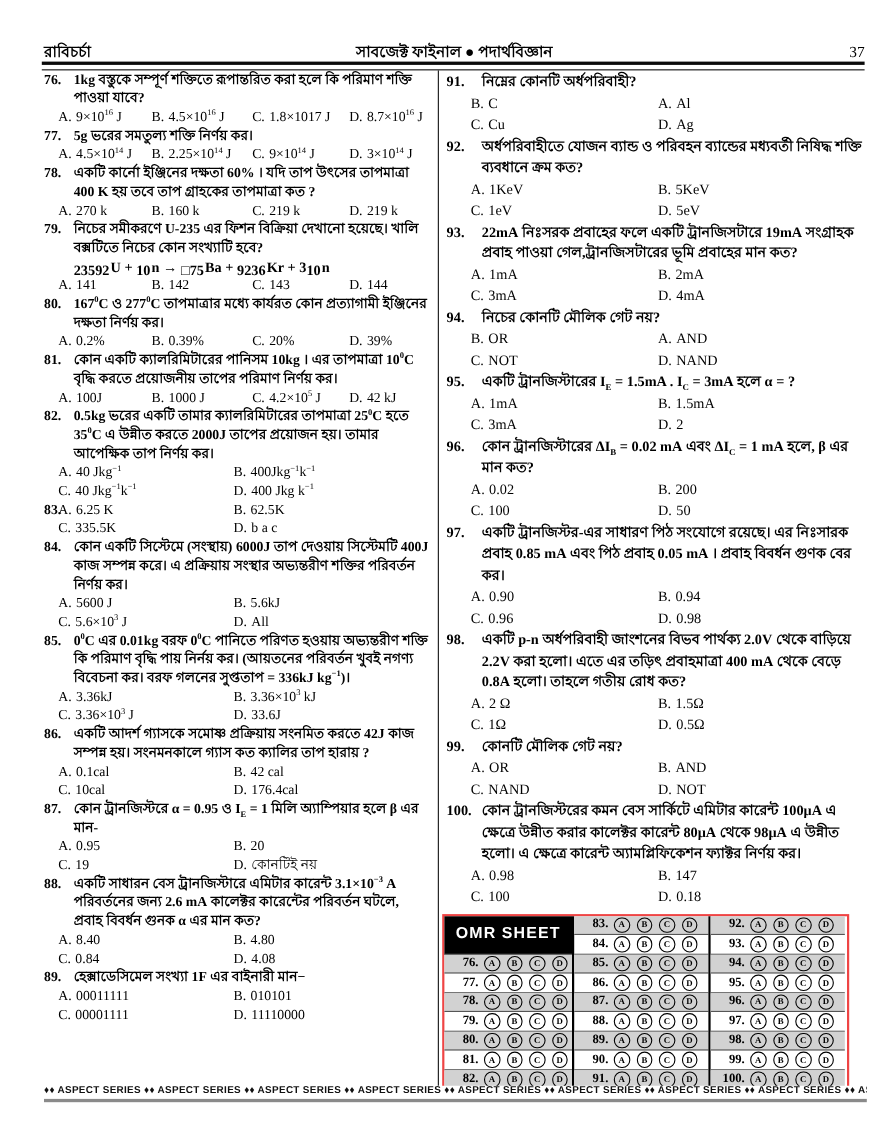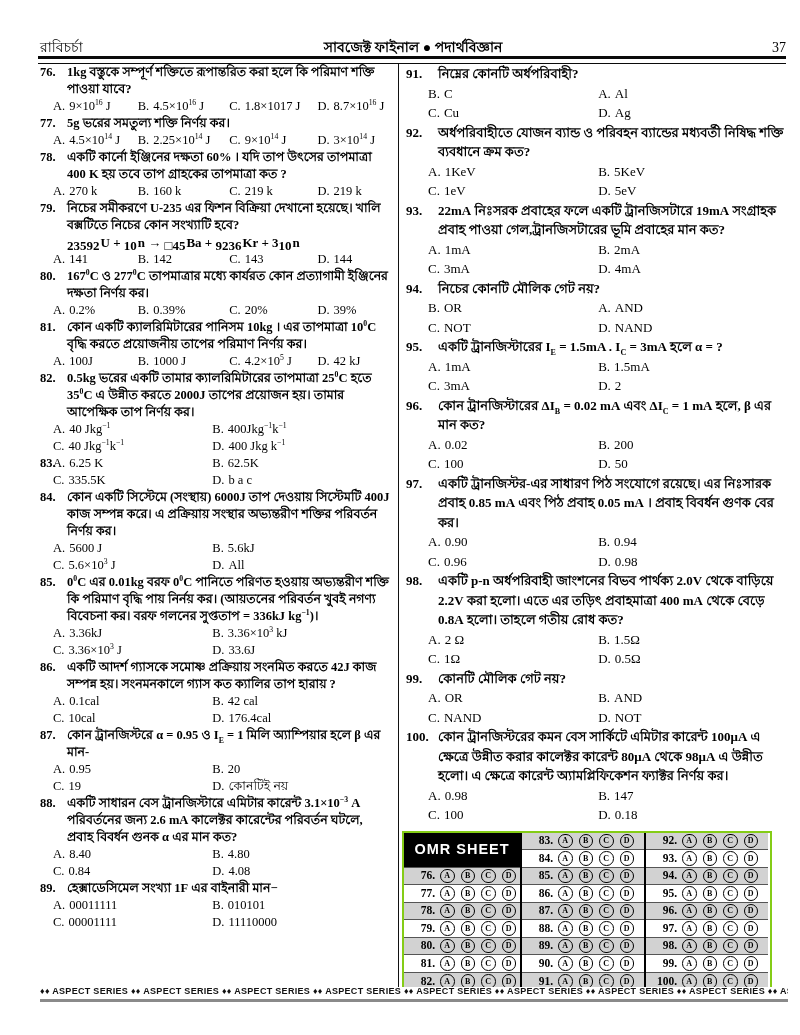--- a/index.html
+++ b/index.html
@@ -6,21 +6,21 @@
   body{
     width:800px;height:1035px;position:relative;overflow:hidden;
     background:#ffffff;color:#000;
     font-family:"Liberation Serif","DejaVu Serif",serif;
   }
   .header{
     position:absolute;top:36px;left:40px;right:14px;
     display:grid;grid-template-columns:1fr auto 1fr;align-items:baseline;
     font-size:14px;
   }
-  .h-left{font-weight:400;justify-self:start;}
+  .h-left{font-weight:700;justify-self:start;}
   .h-center{font-weight:700;justify-self:center;}
   .h-right{justify-self:end;font-size:14px;}
   .double-rule{
     position:absolute;top:56px;left:38px;right:14px;height:4px;
     border-top:3px solid #0a0a0a;border-bottom:1.5px solid #0a0a0a;
   }
   .page-body{
     position:absolute;top:64px;left:40px;right:10px;bottom:48px;
     display:flex;
   }
@@ -49,21 +49,21 @@
   sub{font-size:0.62em;line-height:0;}
   .eq{font-weight:700;font-size:13px;}
   .nuc{
     display:inline-flex;flex-direction:row;align-items:flex-start;
     font-size:13px;line-height:8px;font-weight:700;vertical-align:-3px;
     margin-right:1px;
   }
   
   .omr{
     width:366px;margin-top:6px;margin-left:-4px;
-    border:2px solid #84cc16;display:grid;
+    border:2px solid #ef4444;display:grid;
     grid-template-columns:116px 124px 124px;
     background:#fff;
   }
   .omr-col{min-width:0;}
   .omr-col.b{border-left:2px solid #000;}
   .omr-head{
     height:35px;box-sizing:border-box;border-bottom:1px solid #555;
     background:#000;color:#fff;
     display:flex;align-items:center;justify-content:center;
     font-family:"Liberation Sans","DejaVu Sans",sans-serif;
@@ -145,21 +145,21 @@
         <div class="qbody">
           <div class="qtext">নিচের সমীকরণে <b>U-235</b> এর ফিশন বিক্রিয়া দেখানো হয়েছে। খালি বক্সটিতে নিচের কোন সংখ্যাটি হবে?</div>
           <div class="eq"><span class="nuc">
               <span>235</span>
               <span>92</span>
             </span>U + <span class="nuc">
               <span>1</span>
               <span>0</span>
             </span>n → <span class="nuc">
               <span>□</span>
-              <span>45</span>
+              <span>75</span>
             </span>Ba + <span class="nuc">
               <span>92</span>
               <span>36</span>
             </span>Kr + 3<span class="nuc">
               <span>1</span>
               <span>0</span>
             </span>n</div>
           <div class="opts c4">
             <div class="opt"><span class="ol">A.</span><span>141</span></div>
             <div class="opt"><span class="ol">B.</span><span>142</span></div>

